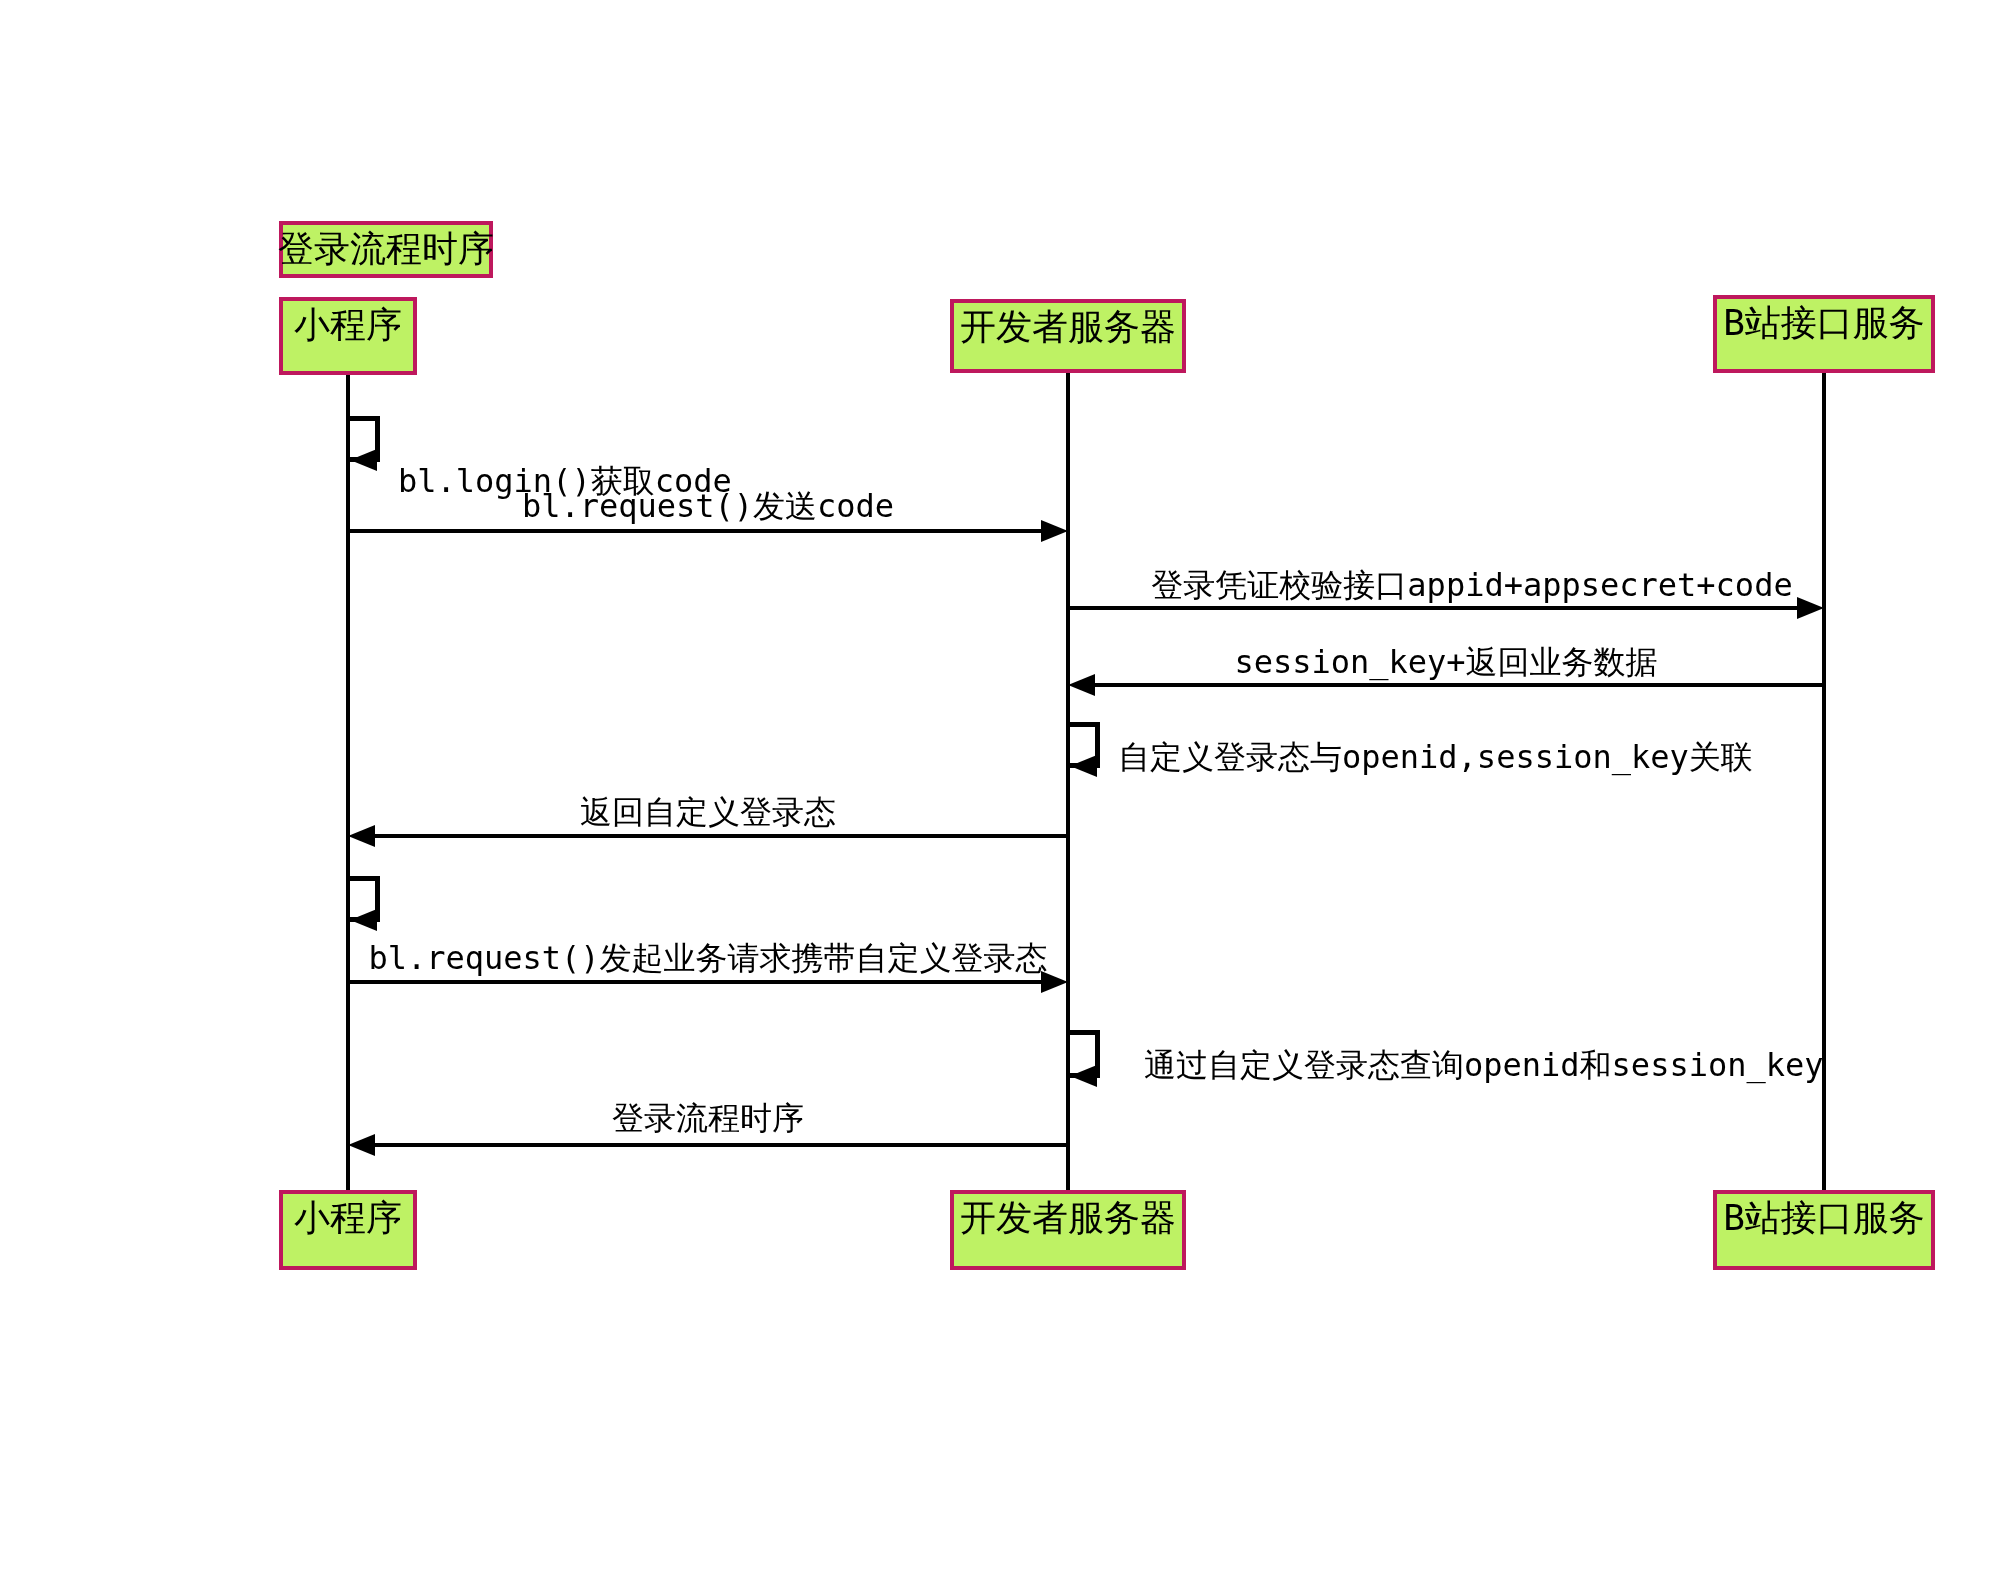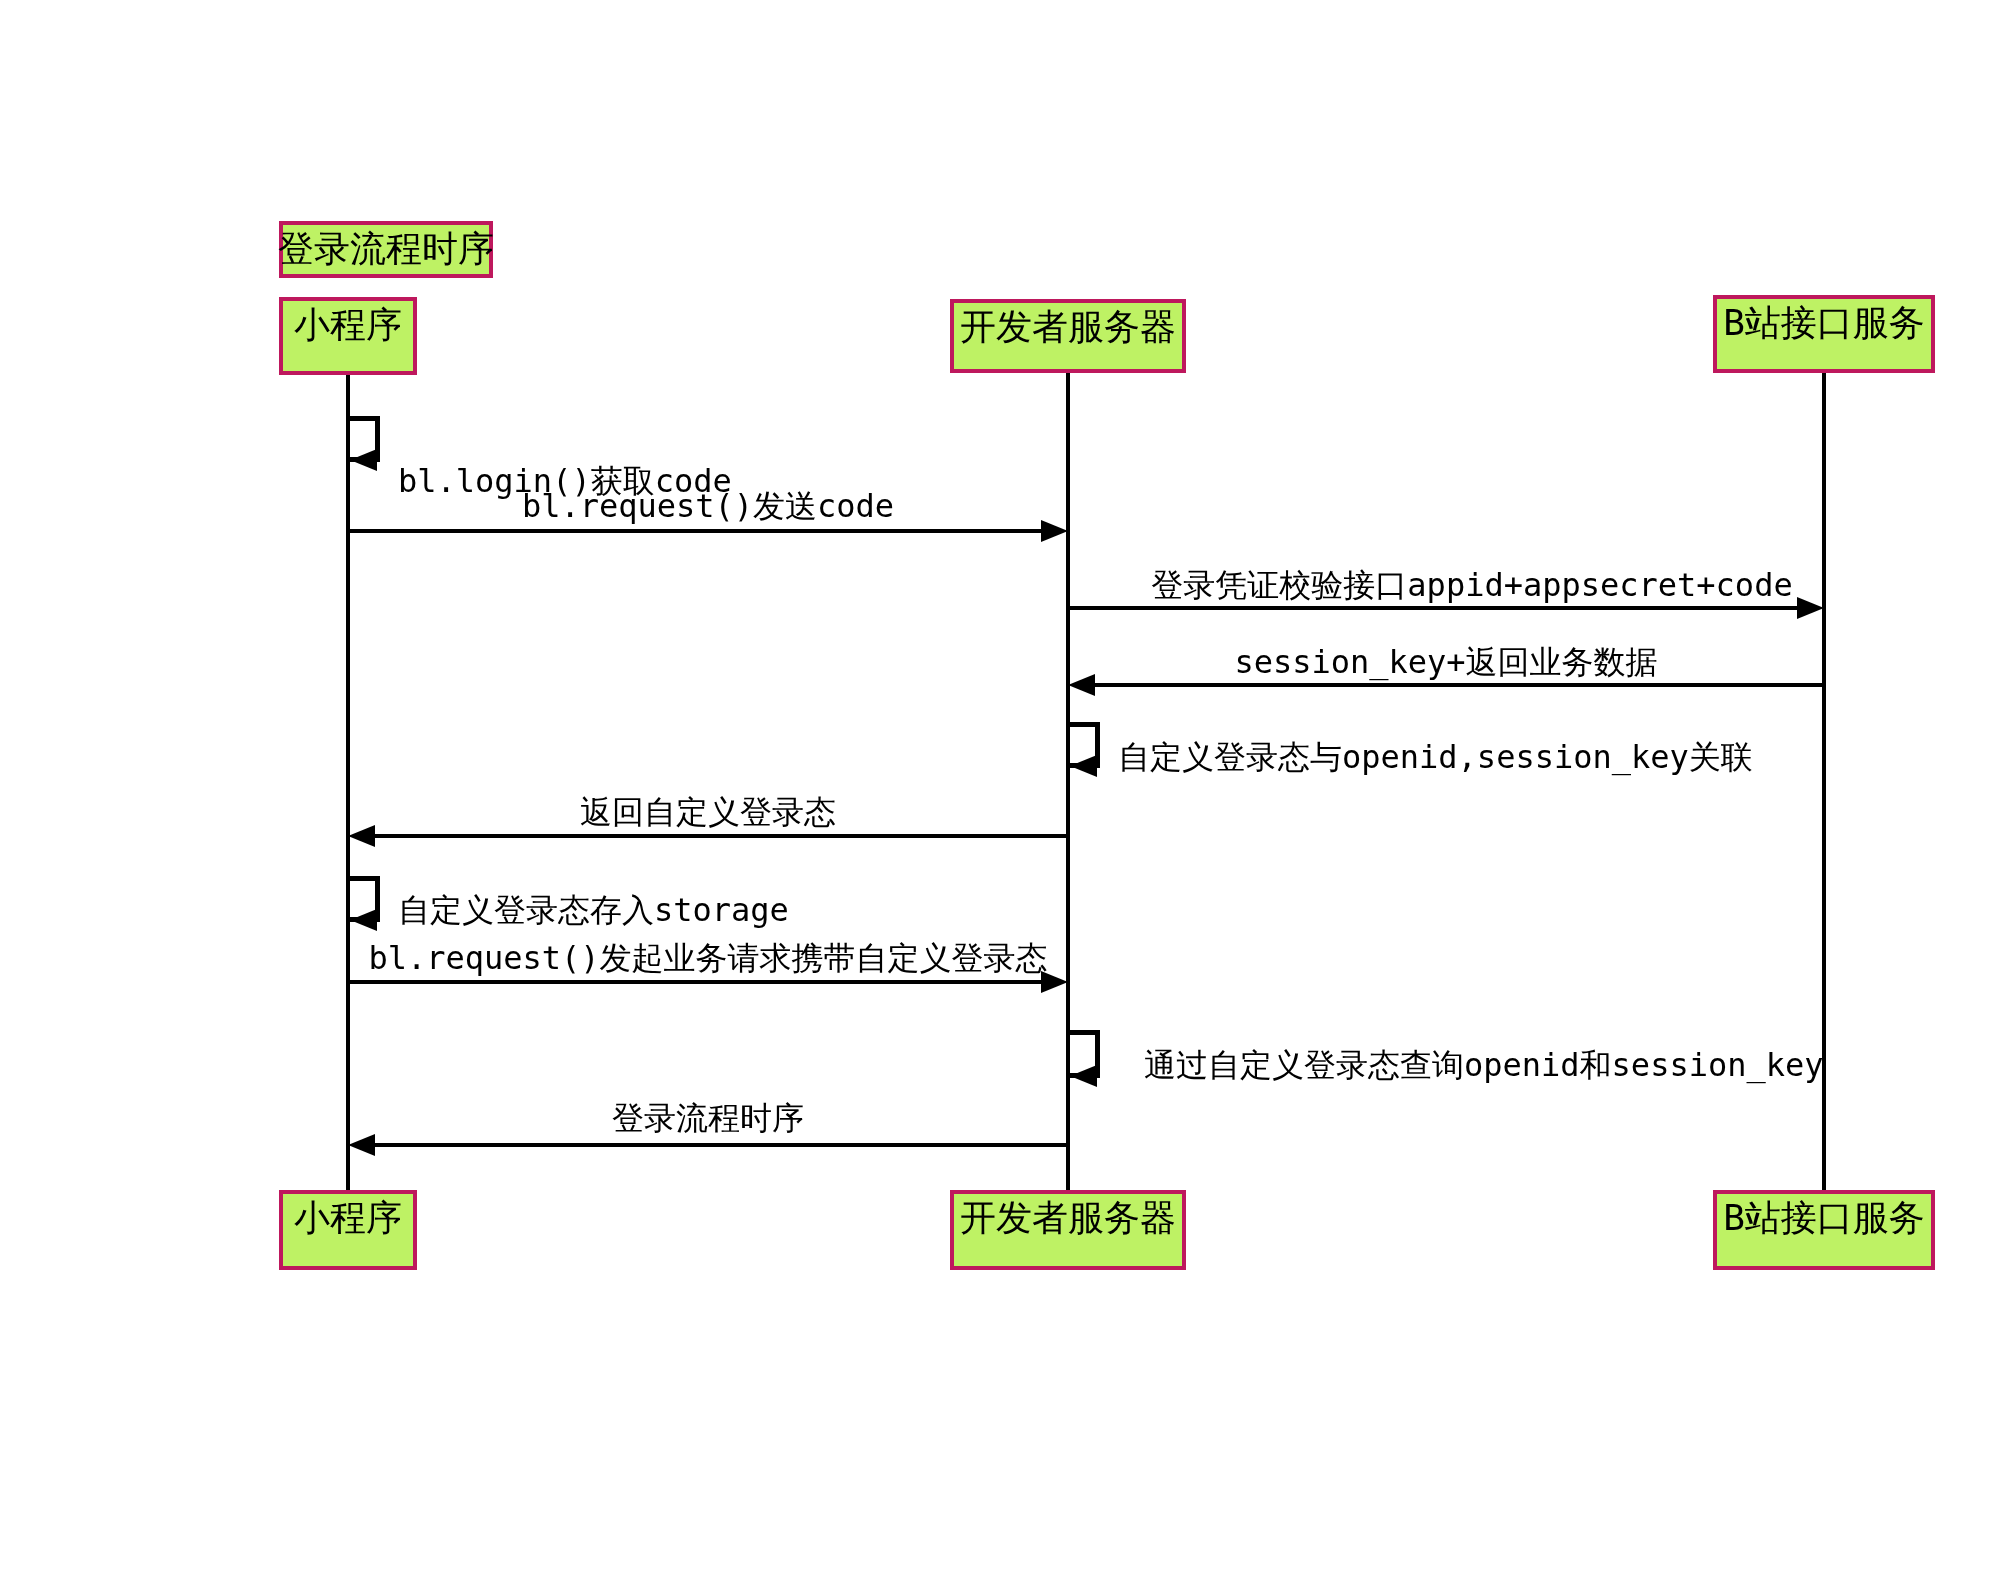--- a/index.html
+++ b/index.html
@@ -131,21 +131,20 @@
   <div class="self-loop" style="left:1068px; top:722px; height:46px;"></div>
   <div class="arrowhead left" style="left:1070px; top:755px;"></div>
   <div class="self-label" style="left:1118px; top:737px;">自定义登录态与openid,session_key关联</div>
 
   <div class="msg-label" style="left:348px; top:792px; width:720px;">返回自定义登录态</div>
   <div class="msg-line" style="left:372px; top:834px; width:696px;"></div>
   <div class="arrowhead left" style="left:348px; top:825px;"></div>
 
   <div class="self-loop" style="left:348px; top:876px; height:46px;"></div>
   <div class="arrowhead left" style="left:350px; top:909px;"></div>
-  <div class="self-label" style="left:398px; top:890px;">自定义登录态存入storage</div>
 
   <div class="msg-label" style="left:348px; top:938px; width:720px;">bl.request()发起业务请求携带自定义登录态</div>
   <div class="msg-line" style="left:348px; top:980px; width:698px;"></div>
   <div class="arrowhead right" style="left:1041px; top:971px;"></div>
 
   <div class="self-loop" style="left:1068px; top:1030px; height:48px;"></div>
   <div class="arrowhead left" style="left:1070px; top:1065px;"></div>
   <div class="self-label" style="left:1118px; top:1045px;margin-left:26px;">通过自定义登录态查询openid和session_key</div>
 
   <div class="msg-label" style="left:348px; top:1098px; width:720px;">登录流程时序</div>

